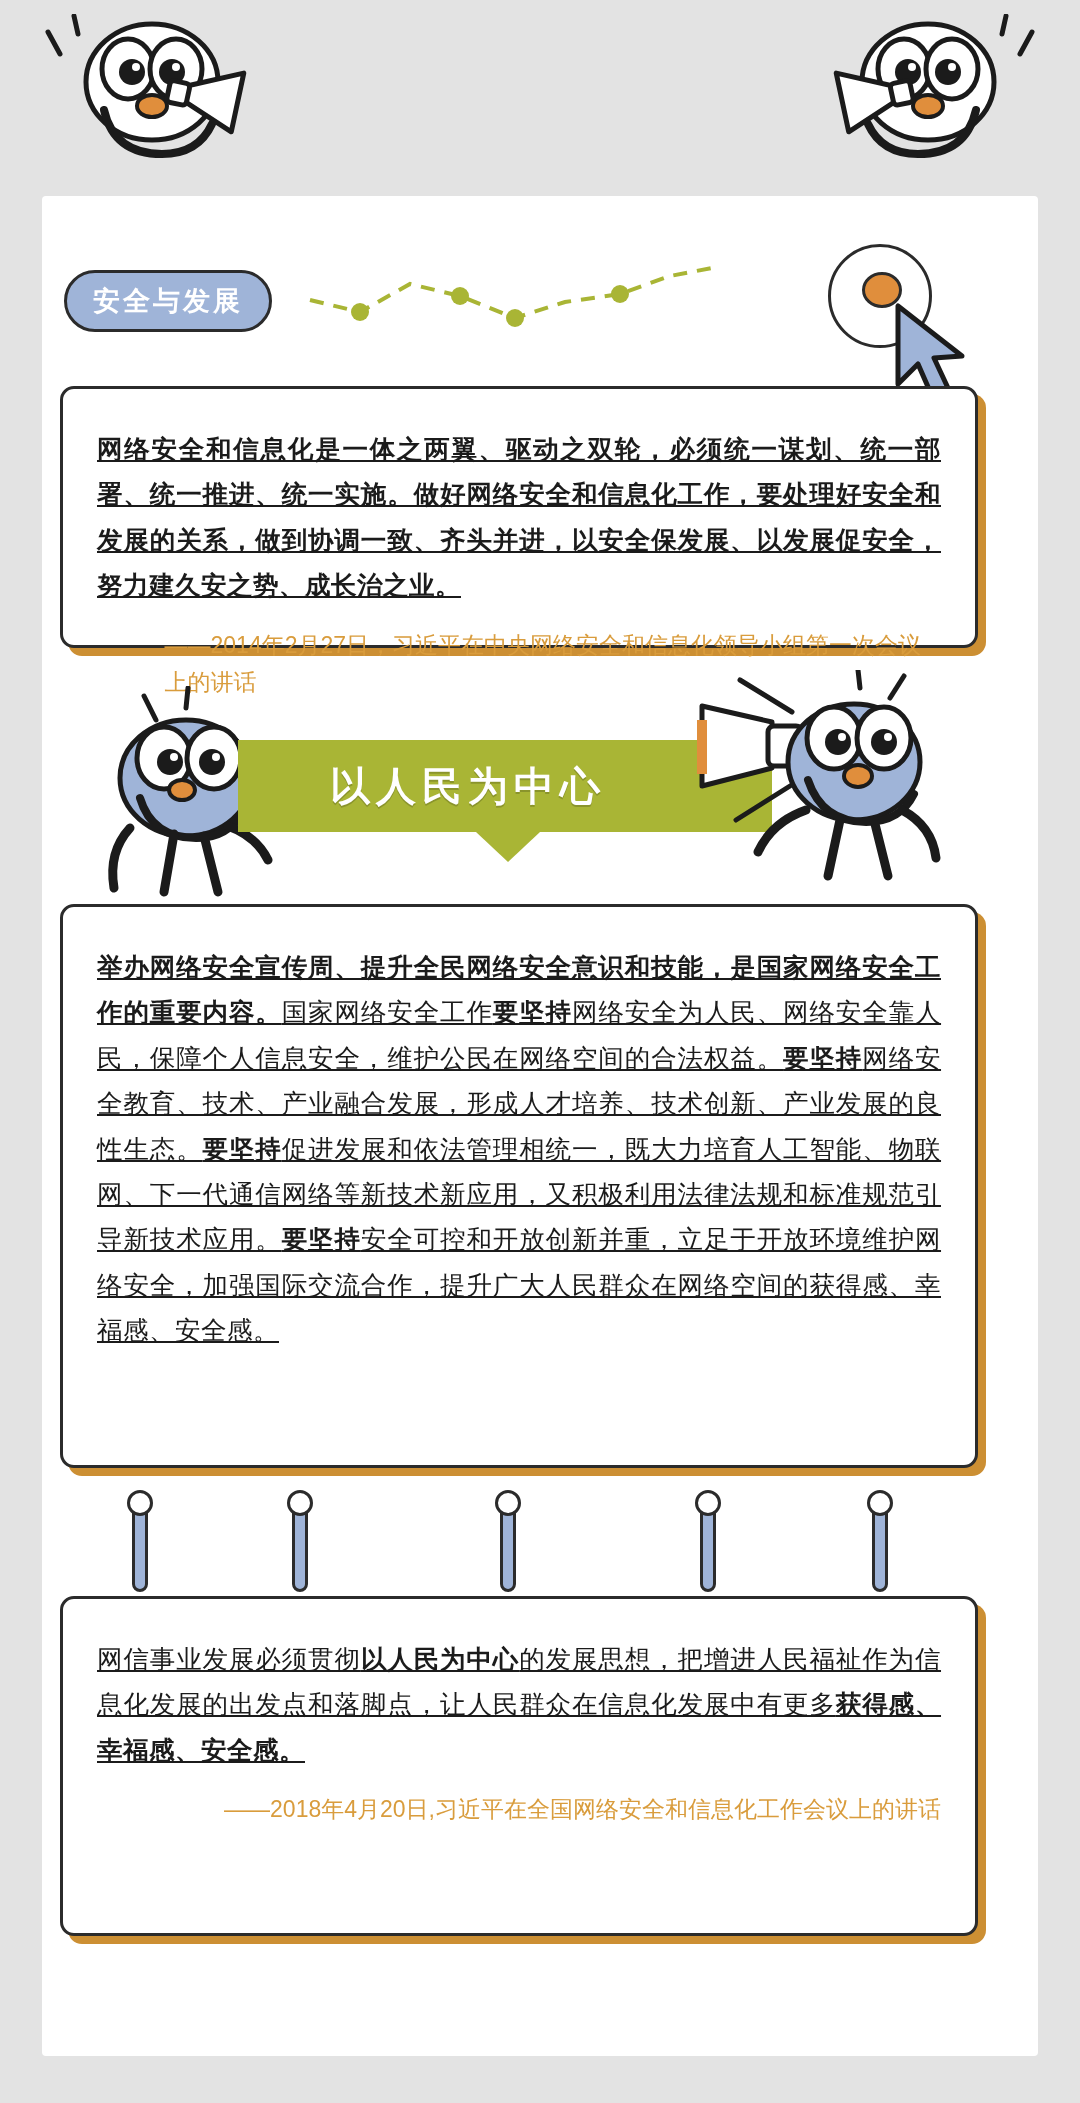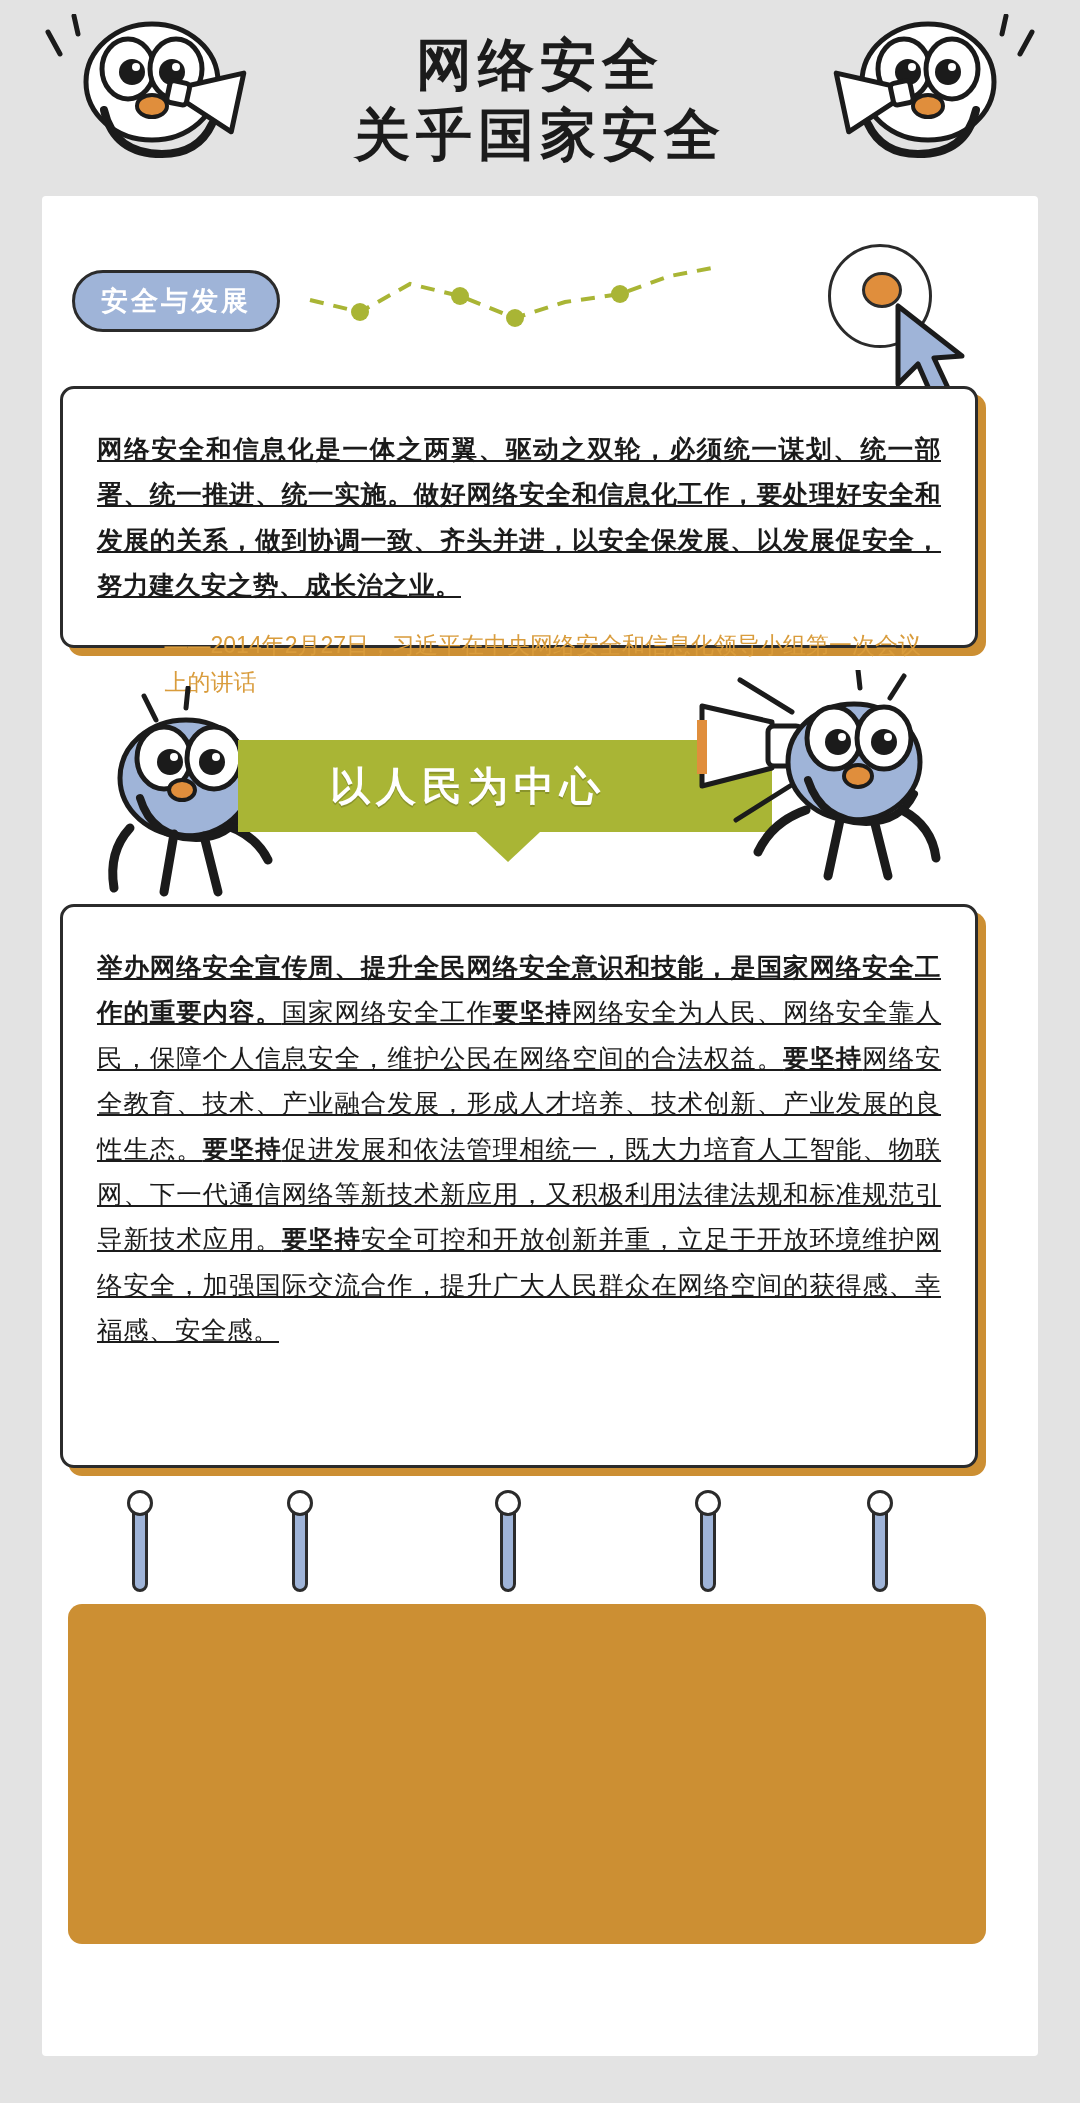--- a/index.html
+++ b/index.html
@@ -57,21 +57,21 @@
   }
 
   
   .mascot {
     position: absolute;
   }
 
   
   .tag-pill {
     position: absolute;
-    left: 72px;
+    left: 64px;
     top: 270px;
     width: 208px;
     height: 62px;
     background: #9fb4d8;
     border: 3px solid #2b2b2b;
     border-radius: 31px;
     color: #ffffff;
     font-size: 27px;
     font-weight: bold;
     letter-spacing: 3px;
@@ -251,24 +251,20 @@
       <ellipse cx="138" cy="92" rx="15" ry="11" fill="#e08e3c" stroke="#1b1b1b" stroke-width="4"></ellipse>
       <path d="M186 96 q-10 44 -58 44 q-36 0 -50 -30" fill="none" stroke="#1b1b1b" stroke-width="8" stroke-linecap="round"></path>
       <path d="M230 40 l12 -22" stroke="#1b1b1b" stroke-width="5" stroke-linecap="round" fill="none"></path>
       <path d="M212 20 l4 -18" stroke="#1b1b1b" stroke-width="5" stroke-linecap="round" fill="none"></path>
       <g transform="translate(100,62) scale(-1,1) rotate(12)">
         <path d="M0 10 L52 -14 L52 46 L0 26 Z" fill="#ffffff" stroke="#1b1b1b" stroke-width="5" stroke-linejoin="round"></path>
         <rect x="-18" y="8" width="20" height="22" rx="4" fill="#ffffff" stroke="#1b1b1b" stroke-width="5"></rect>
       </g>
     </svg>
 
-    <div class="title-block">
-      <div class="title-line1">网络安全</div>
-      <div class="title-line2">关乎国家安全</div>
-    </div>
   </div>
 
   <div class="tag-pill">安全与发展</div>
 
   <svg class="zigzag" viewBox="0 0 420 90">
     <polyline points="10,50 60,62 110,34 160,46 215,68 265,52 320,44 370,26 412,18" fill="none" stroke="#a9b535" stroke-width="4" stroke-dasharray="14 10"></polyline>
     <circle cx="60" cy="62" r="9" fill="#a9b535"></circle>
     <circle cx="160" cy="46" r="9" fill="#a9b535"></circle>
     <circle cx="215" cy="68" r="9" fill="#a9b535"></circle>
     <circle cx="320" cy="44" r="9" fill="#a9b535"></circle>
@@ -344,14 +340,20 @@
   <div class="connector" style="left:292px; top:1500px;"></div>
   <div class="connector-cap" style="left:287px; top:1490px;"></div>
   <div class="connector" style="left:500px; top:1500px;"></div>
   <div class="connector-cap" style="left:495px; top:1490px;"></div>
   <div class="connector" style="left:700px; top:1500px;"></div>
   <div class="connector-cap" style="left:695px; top:1490px;"></div>
   <div class="connector" style="left:872px; top:1500px;"></div>
   <div class="connector-cap" style="left:867px; top:1490px;"></div>
 
   <div class="card-shadow" id="card3-shadow"></div>
+  <div class="card" id="card3">
+    <div class="card-body"><span>网信事业发展必须贯彻</span><b>以人民为中心</b><span>的发展思想，把增进人民福祉作为信息化发展的出发点和落脚点，让人民群众在信息化发展中有更多</span><b>获得感、幸福感、安全感。</b></div>
+    <div class="attrib">
+      <span class="attrib-inner">——2018年4月20日,习近平在全国网络安全和信息化工作会议上的讲话</span>
+    </div>
+  </div>
 
 </div>
 
 </body></html>

